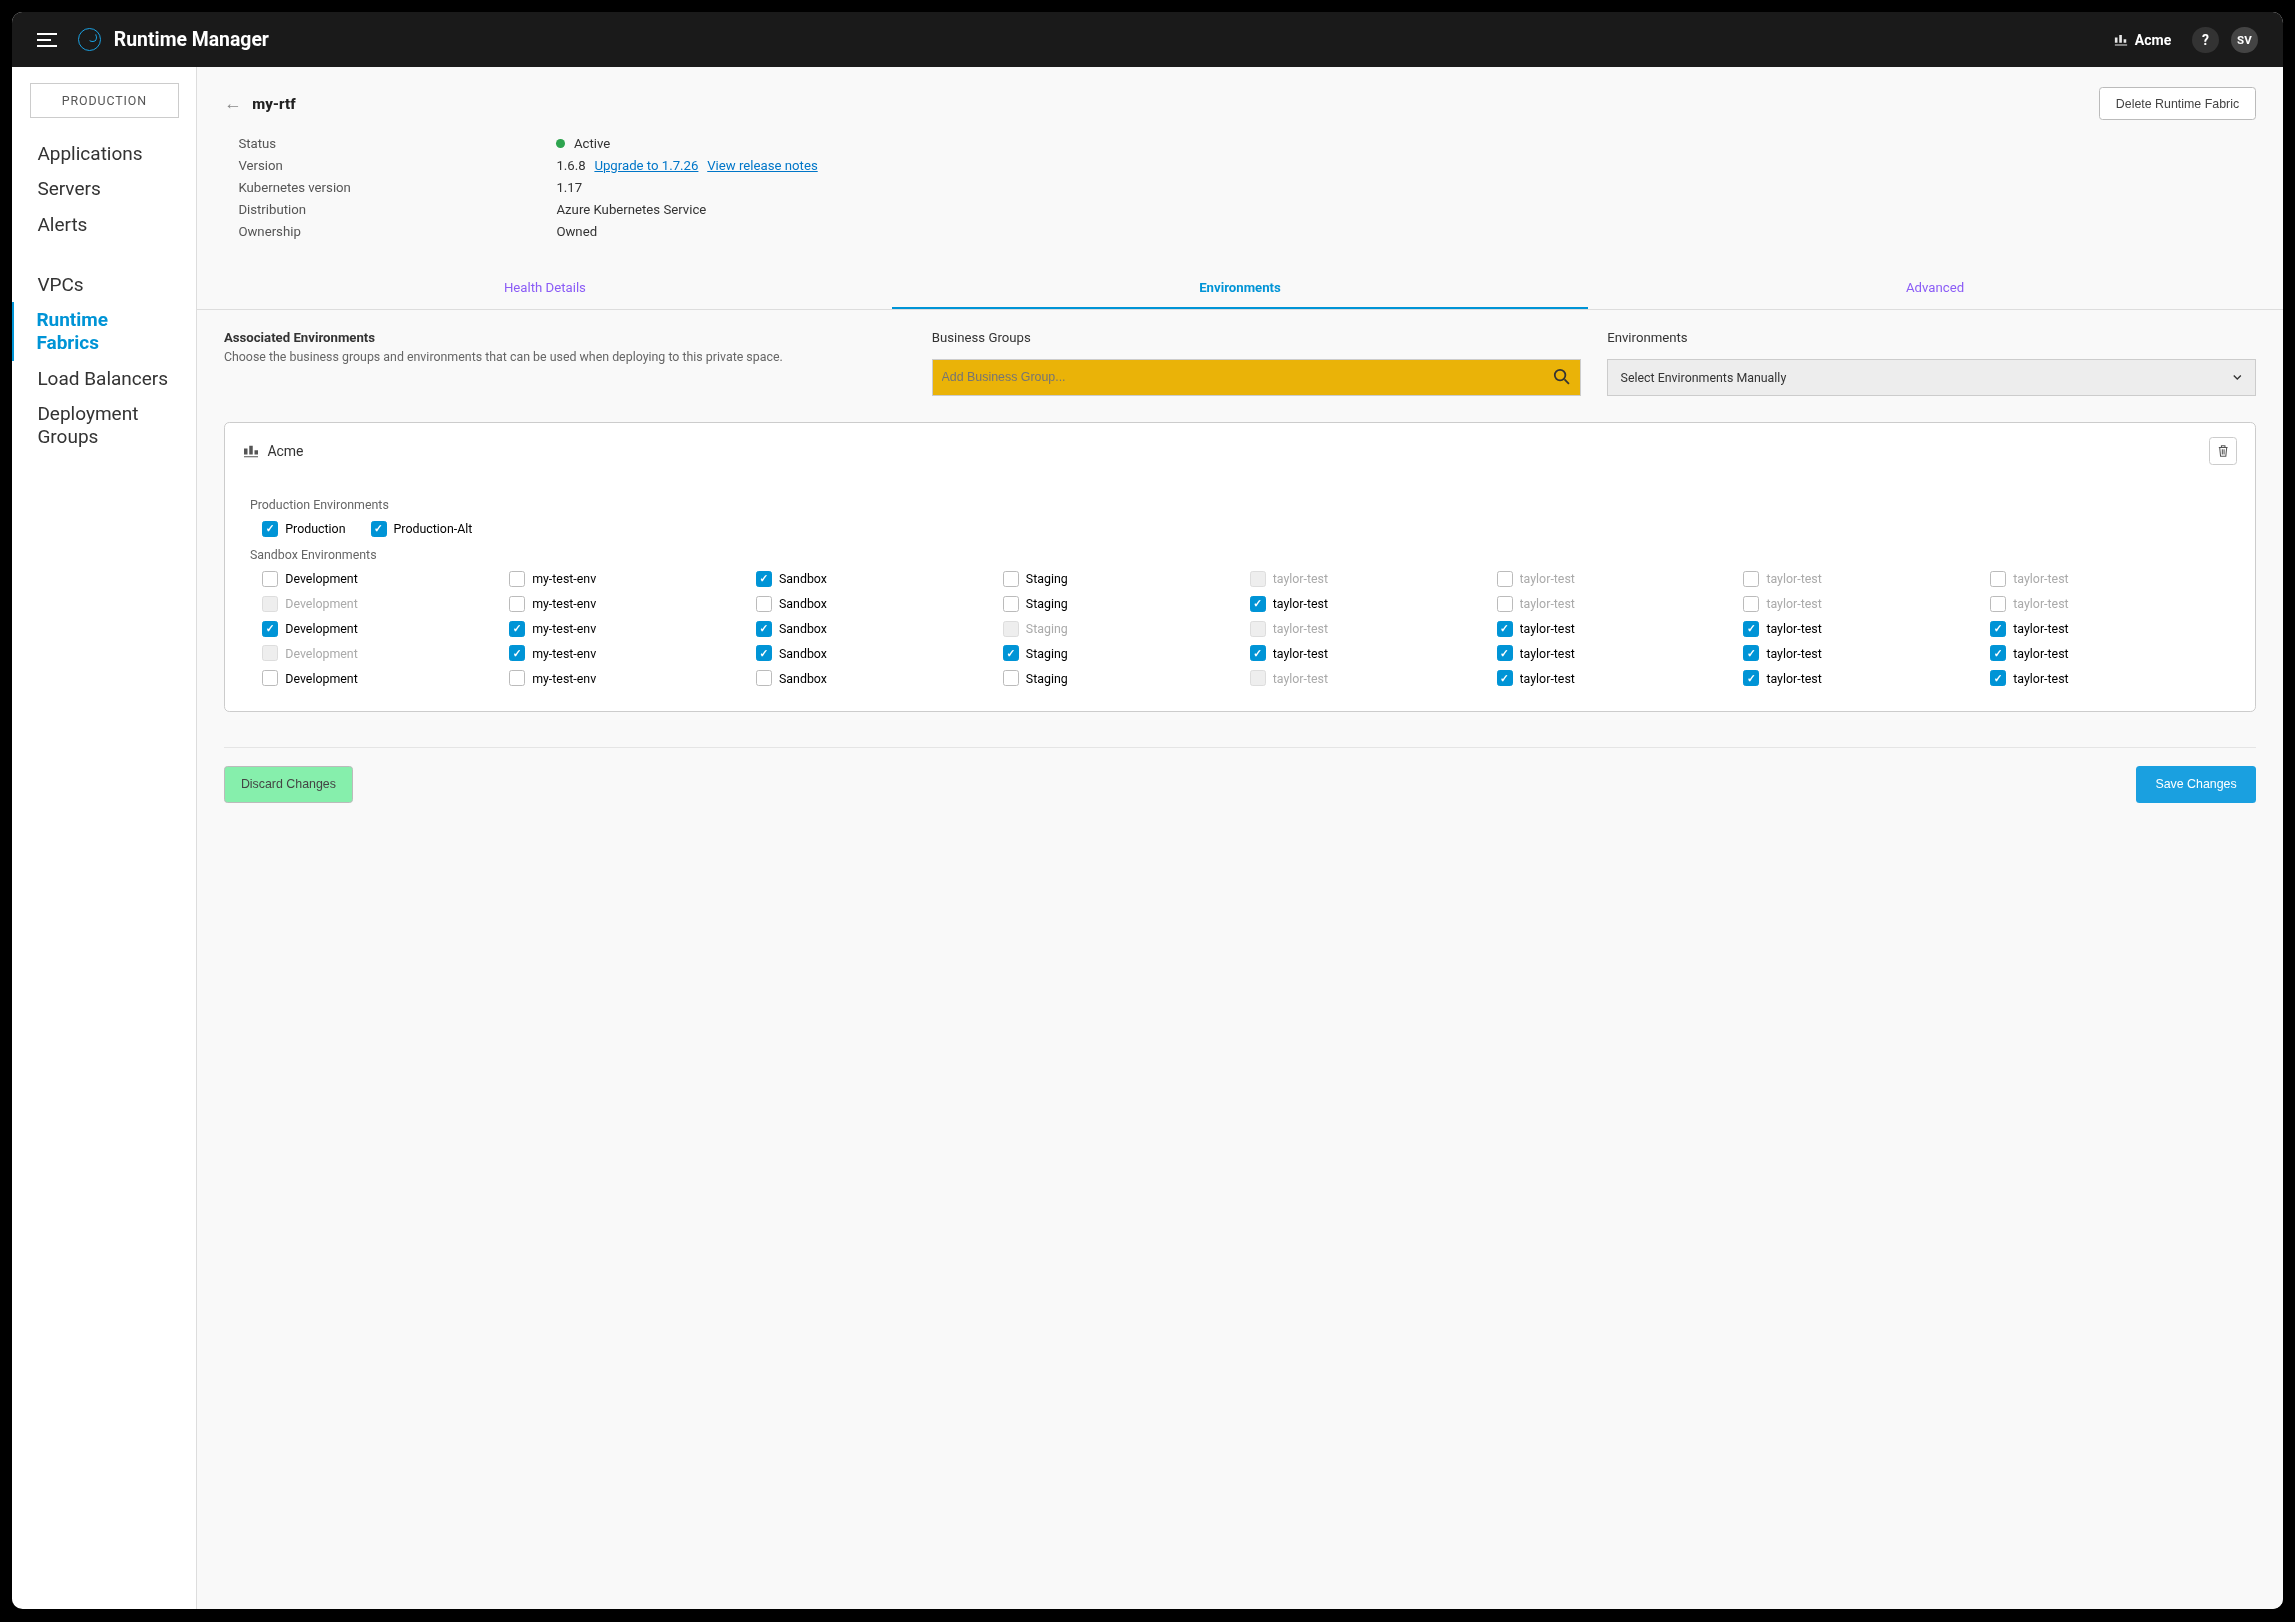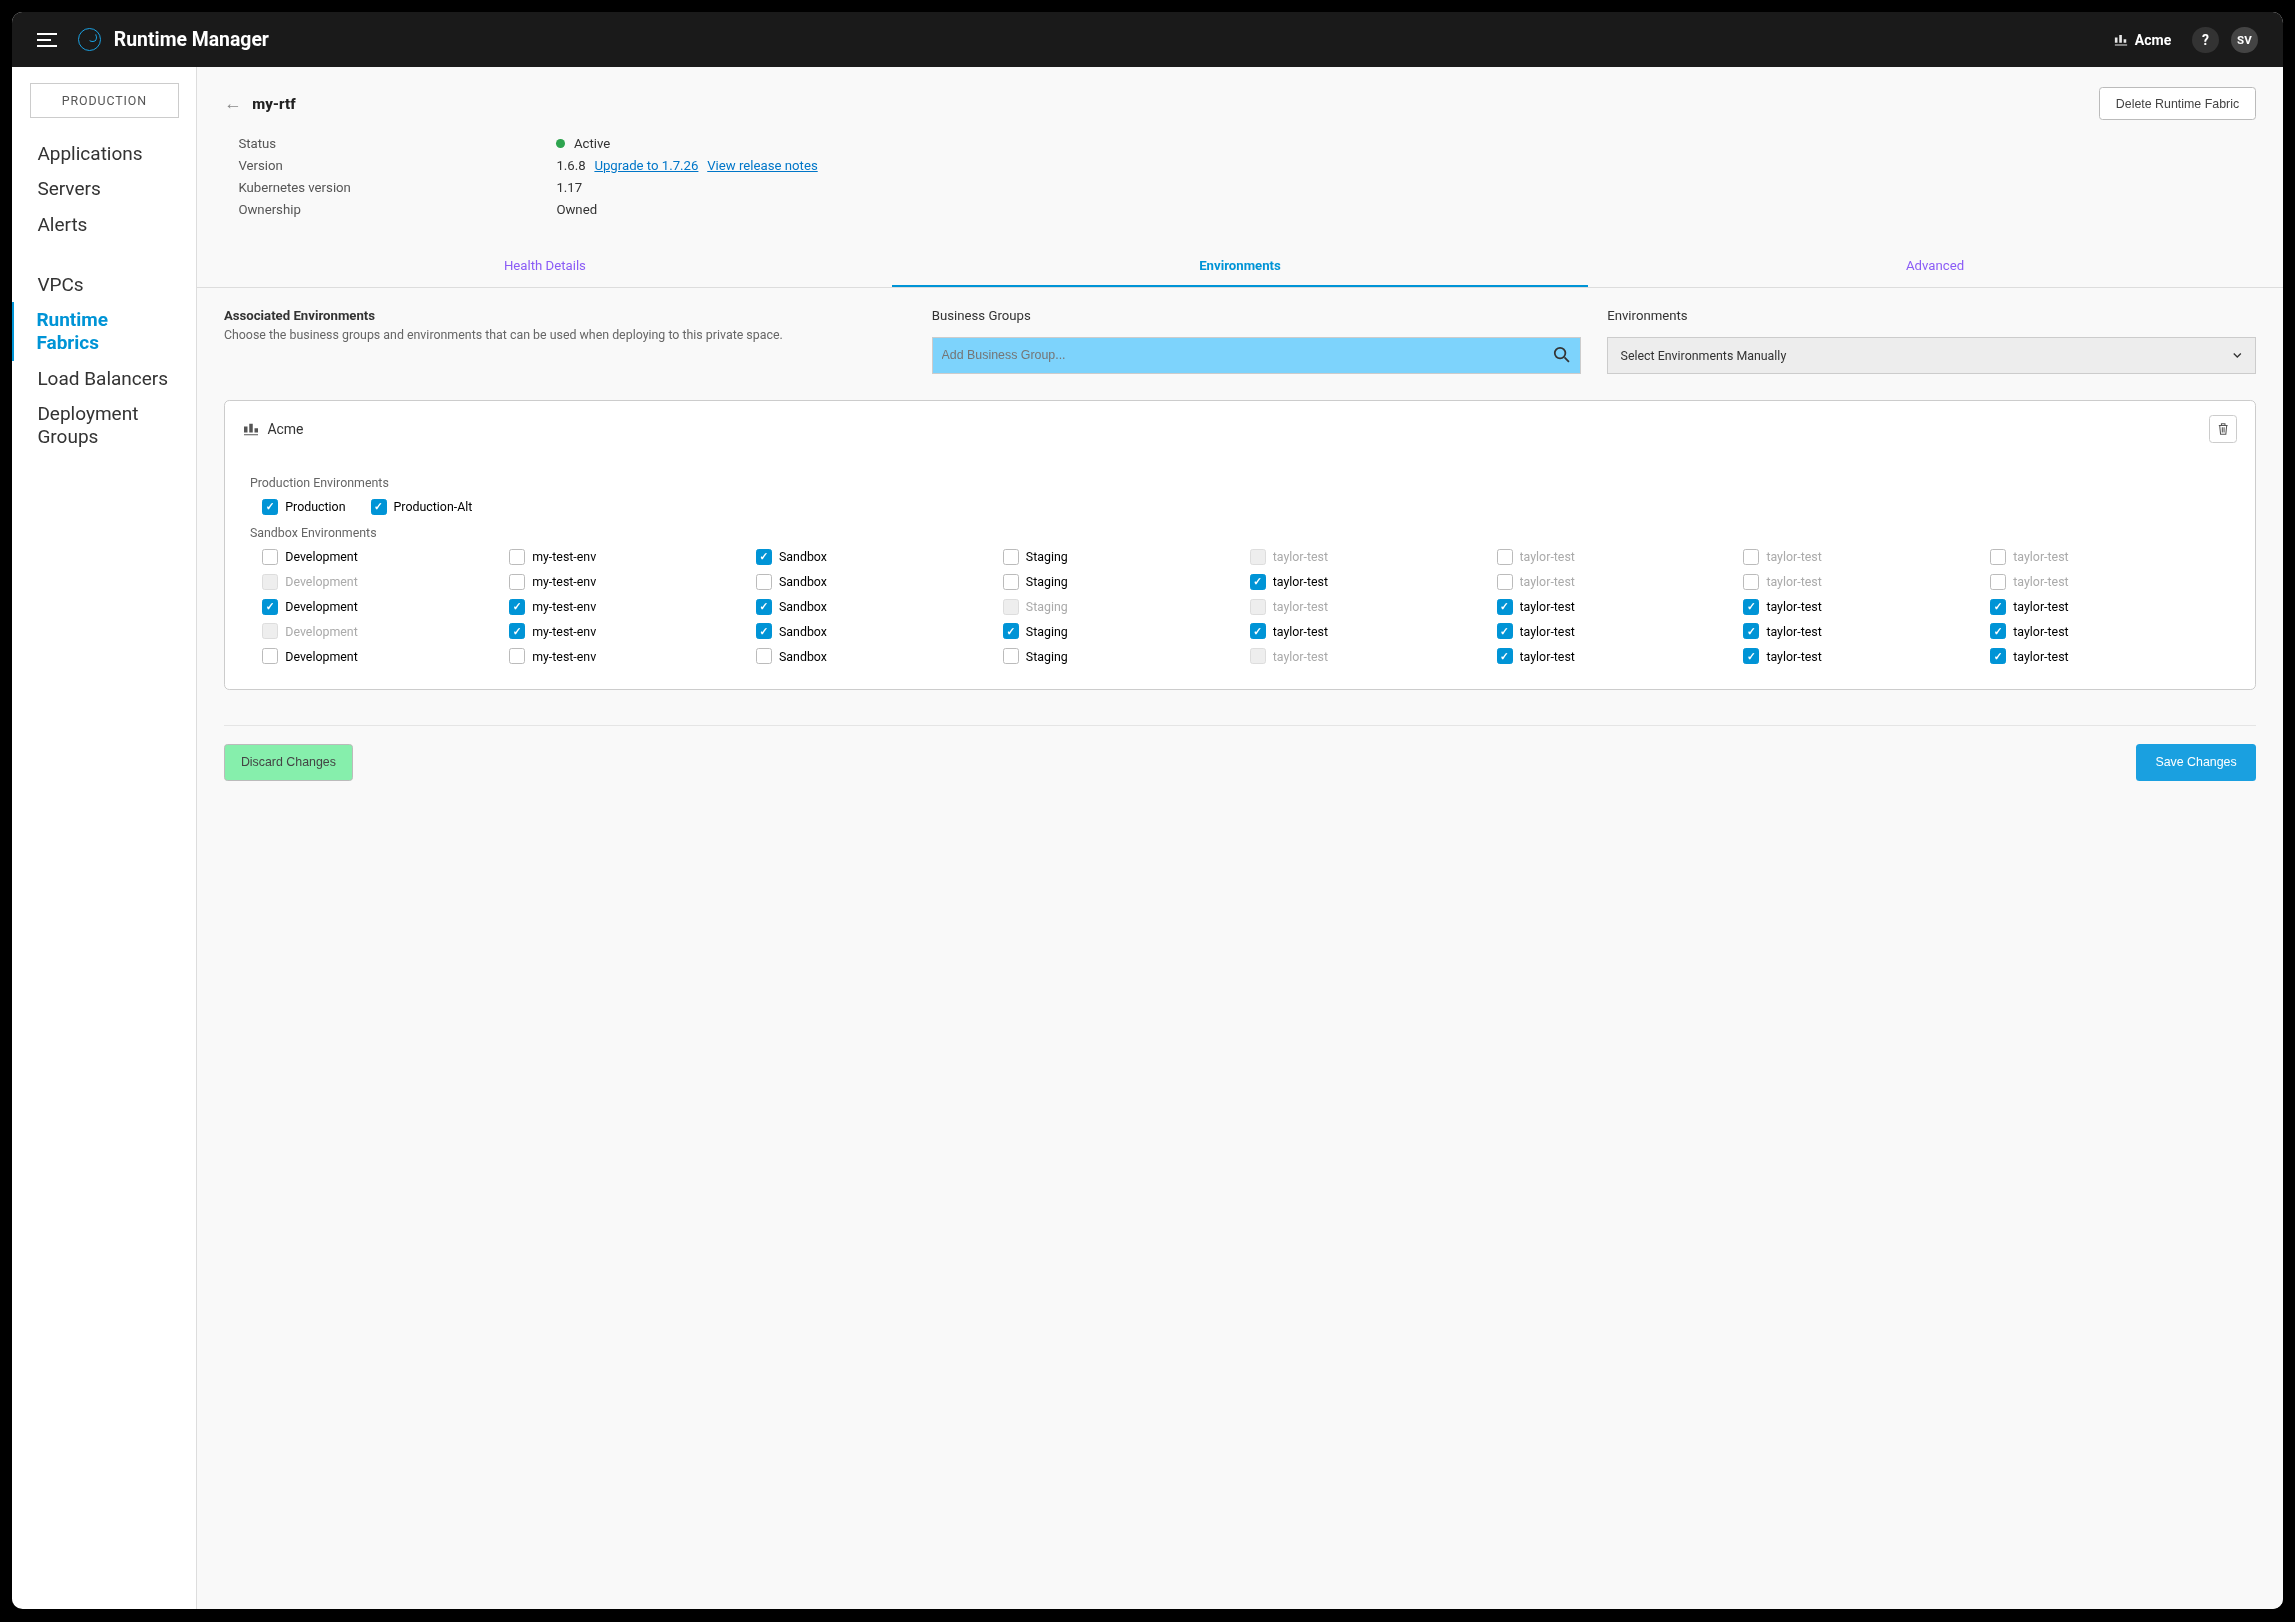--- a/index.html
+++ b/index.html
@@ -37,21 +37,21 @@
 .status-dot { width:8.8px; height:8.8px; border-radius:50%; background:#2ea44f; display:inline-block; }
 .link { color:#0076c8; text-decoration:underline; cursor:pointer; }
 .tabs { display:flex; border-bottom:0.9px solid #ddd; margin-top: 8.8px; }
 .tab { flex:1; text-align:center; padding: 12.4px 0; font-size: 13.2px; color:#8b5cf6; cursor:pointer; }
 .tab.active { color:#0094d6; font-weight:700; border-bottom: 2.6px solid #0094d6; }
 .assoc-row { display:flex; gap: 26.5px; padding: 19.4px 26.5px 8.8px 26.5px; }
 .assoc-col { flex:1; }
 .assoc-title { font-weight:700; color:#333; margin-bottom: 3.5px; font-size:13.2px;}
 .assoc-desc { color:#666; font-size: 12.4px; line-height: 1.4; }
 .col-label { color:#333; font-size:13.2px; margin-bottom: 14px; }
-.search-box { display:flex; align-items:center; border:0.9px solid #ccc; background:#7dd3fc; height: 37px; padding: 0 8.8px; }
+.search-box { display:flex; align-items:center; border:0.9px solid #ccc; background:#eab308; height: 37px; padding: 0 8.8px; }
 .search-box input { border:none; background:transparent; flex:1; font-size:12.4px; outline:none; color:#333; }
 .select-box { display:flex; align-items:center; justify-content:space-between; border:0.9px solid #ccc; background:#ededed; height:37px; padding: 0 12.4px; font-size:12.4px; color:#333; cursor:pointer;}
 .card { margin: 17.7px 26.5px; border:0.9px solid #ccc; border-radius: 5.3px; background:#fff; }
 .card-header { display:flex; align-items:center; padding: 14px 17.7px; border-bottom: 0; }
 .card-header .org-name { font-size:14px; color:#333; margin-left:8.8px; }
 .trash-btn { width:28px; height:28px; border:0.9px solid #ccc; border-radius:3.5px; display:flex; align-items:center; justify-content:center; cursor:pointer; color:#555; }
 .card-body { padding: 7px 25px 25px 25px; }
 .env-section-label { color:#666; font-size: 12.4px; margin: 10.6px 0 8.8px 0; }
 .env-grid { display:grid; grid-template-columns: repeat(8, 1fr); gap: 8.8px 7px; }
 .env-grid.prod { grid-template-columns: repeat(8, auto); justify-content:start; gap: 16px 25px; margin-left: 12.4px;}
@@ -130,20 +130,24 @@
             <span>1.6.8</span>
             <span class="link">Upgrade to 1.7.26</span>
             <span class="link">View release notes</span>
           </div>
         </div>
         <div class="detail-row">
           <div class="detail-label">Kubernetes version</div>
           <div class="detail-value">1.17</div>
         </div>
         <div class="detail-row">
+          <div class="detail-label">Distribution</div>
+          <div class="detail-value">Azure Kubernetes Service</div>
+        </div>
+        <div class="detail-row">
           <div class="detail-label">Ownership</div>
           <div class="detail-value">Owned</div>
         </div>
       </div>
 
       <div class="tabs" id="tabs">
           <div class="tab">Health Details</div>
           <div class="tab active">Environments</div>
           <div class="tab">Advanced</div>
         </div>

